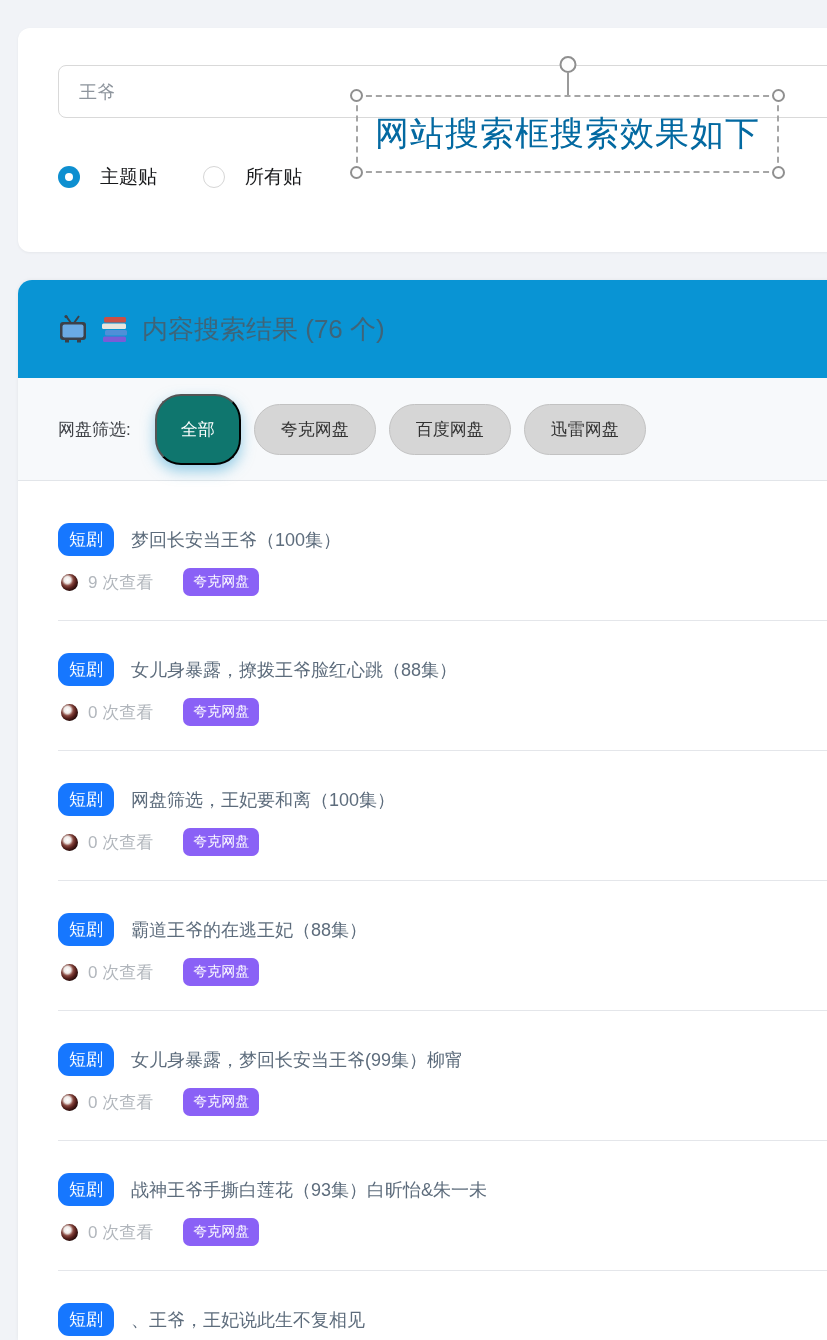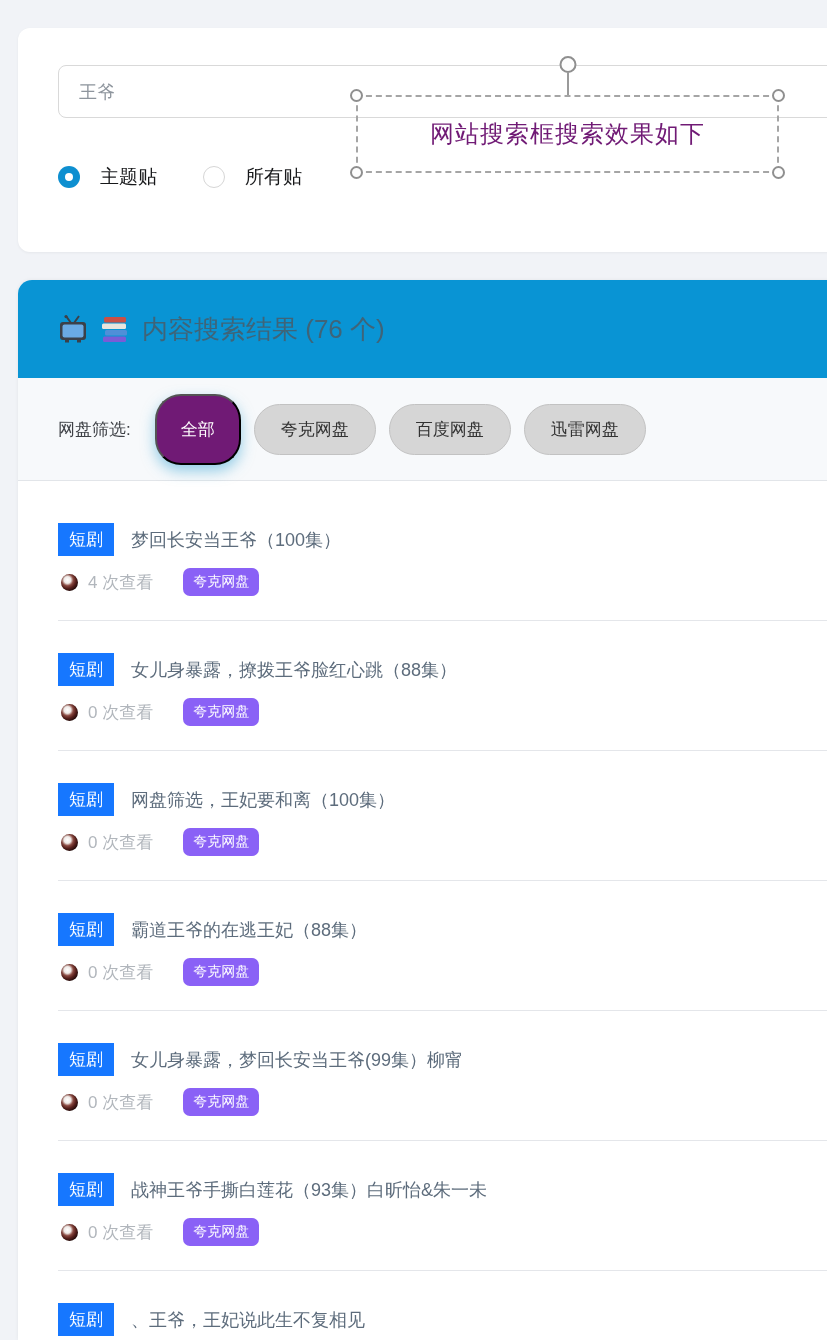--- a/index.html
+++ b/index.html
@@ -24,46 +24,46 @@
   .radio-circle{width:22px;height:22px;border-radius:50%;background:#fff;border:1px solid #d6d6d6;box-sizing:border-box;position:relative;flex:0 0 auto;}
   .radio-item.checked .radio-circle{background:#0e8fd0;border:none;}
   .radio-item.checked .radio-circle::after{
     content:"";position:absolute;left:50%;top:50%;width:8px;height:8px;margin:-4px 0 0 -4px;
     border-radius:50%;background:#fff;
   }
   
   .annotation{position:absolute;left:356px;top:95px;width:423px;height:78px;z-index:6;}
   .anno-box{position:absolute;left:0;top:0;right:0;bottom:0;border:2px dashed #a5a5a5;box-sizing:border-box;
     display:flex;align-items:center;justify-content:center;cursor:move;}
-  .anno-text{font-size:24px;color:#701a75;white-space:nowrap;letter-spacing:1px;}
+  .anno-text{font-size:34px;color:#0369a1;white-space:nowrap;letter-spacing:1px;}
   .handle{position:absolute;width:13px;height:13px;border-radius:50%;background:#fdfdfd;border:2px solid #8f8f8f;box-sizing:border-box;}
   .handle.tl{left:-8px;top:-8px;} .handle.tr{right:-8px;top:-8px;}
   .handle.bl{left:-8px;bottom:-8px;} .handle.br{right:-8px;bottom:-8px;}
   .rotate-line{position:absolute;left:50%;top:-22px;width:2px;height:22px;background:#9a9a9a;transform:translateX(-50%);}
   .rotate-circle{position:absolute;left:50%;top:-39px;width:17px;height:17px;border-radius:50%;
     border:2px solid #8f8f8f;background:#fdfdfd;transform:translateX(-50%);box-sizing:border-box;cursor:grab;}
   
   .results-card{
     position:absolute;left:18px;top:280px;width:840px;height:1060px;background:#fff;
     border-radius:14px 14px 0 0;overflow:hidden;box-shadow:0 0 4px rgba(0,0,0,.06);
   }
   .results-header{height:98px;background:#0994d4;display:flex;align-items:center;padding-left:40px;gap:12px;}
   .header-title{font-size:26px;color:#3f6478;font-weight:400;}
   .results-header svg{display:block;}
   .filter-bar{height:102px;background:#f7f9fb;border-bottom:1px solid #e2e5e9;display:flex;align-items:center;padding-left:40px;}
   .filter-label{font-size:17px;color:#3e4146;margin-right:24px;text-align:center;}
   .pill-group{display:flex;align-items:center;gap:13px;}
   .pill{border-radius:26px;font-size:17px;cursor:pointer;line-height:1;white-space:nowrap;}
-  .pill.active{background:#701a75;color:#fff;padding:25px 24px;box-shadow:0 6px 14px rgba(64,168,214,.55);}
+  .pill.active{background:#0f766e;color:#fff;padding:25px 24px;box-shadow:0 6px 14px rgba(64,168,214,.55);}
   .pill:not(.active){background:#d6d6d6;color:#333;border:1px solid #c2c2c2;padding:16px 26px;}
   .results-list{padding:10px 0 0 40px;}
   .result-item{padding:32px 0 24px;border-bottom:1px solid #e4e6ea;}
   .result-item:last-child{border-bottom:none;}
   .title-row{display:flex;align-items:center;gap:17px;cursor:pointer;}
-  .type-badge{background:#1677ff;color:#fff;font-size:17px;padding:5px 11px;border-radius:0;flex:0 0 auto;}
+  .type-badge{background:#1677ff;color:#fff;font-size:17px;padding:5px 11px;border-radius:11px;flex:0 0 auto;}
   .item-title{font-size:18px;color:#5d6c7c;}
   .meta-row{margin-top:12px;display:flex;align-items:center;padding-left:3px;}
   .eye{width:17px;height:17px;border-radius:50%;flex:0 0 auto;
     background:radial-gradient(circle at 38% 35%, #ffffff 0%, #efe9e6 22%, #8a4a42 38%, #57201c 55%, #1d0807 78%);
     box-shadow:inset 0 0 0 1px rgba(0,0,0,.08);}
   .view-count{margin-left:10px;font-size:17px;color:#b1b6bc;}
   .source-badge{margin-left:30px;background:#8a61f6;color:#fff;font-size:14px;padding:5px 10px;border-radius:7px;}
 </style>
 </head>
 <body>
@@ -134,21 +134,21 @@
   </div>
 
   <div class="results-list">
   <div class="result-item">
     <div class="title-row">
       <span class="type-badge">短剧</span>
       <span class="item-title">梦回长安当王爷（100集）</span>
     </div>
     <div class="meta-row">
       <span class="eye"></span>
-      <span class="view-count">4 次查看</span>
+      <span class="view-count">9 次查看</span>
       <span class="source-badge">夸克网盘</span>
     </div>
   </div>
 
   <div class="result-item">
     <div class="title-row">
       <span class="type-badge">短剧</span>
       <span class="item-title">女儿身暴露，撩拨王爷脸红心跳（88集）</span>
     </div>
     <div class="meta-row">

